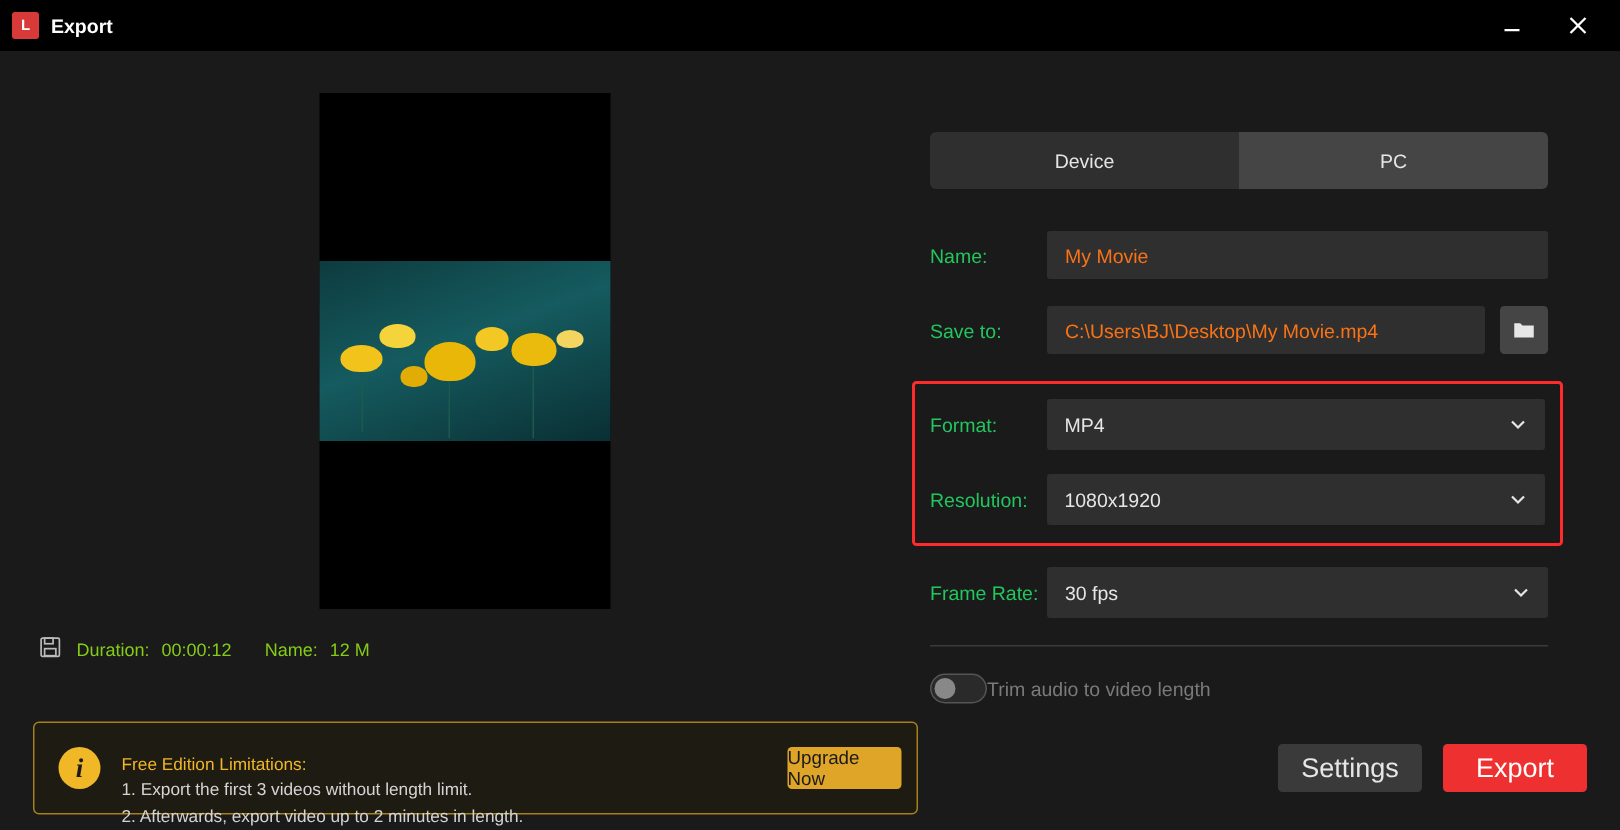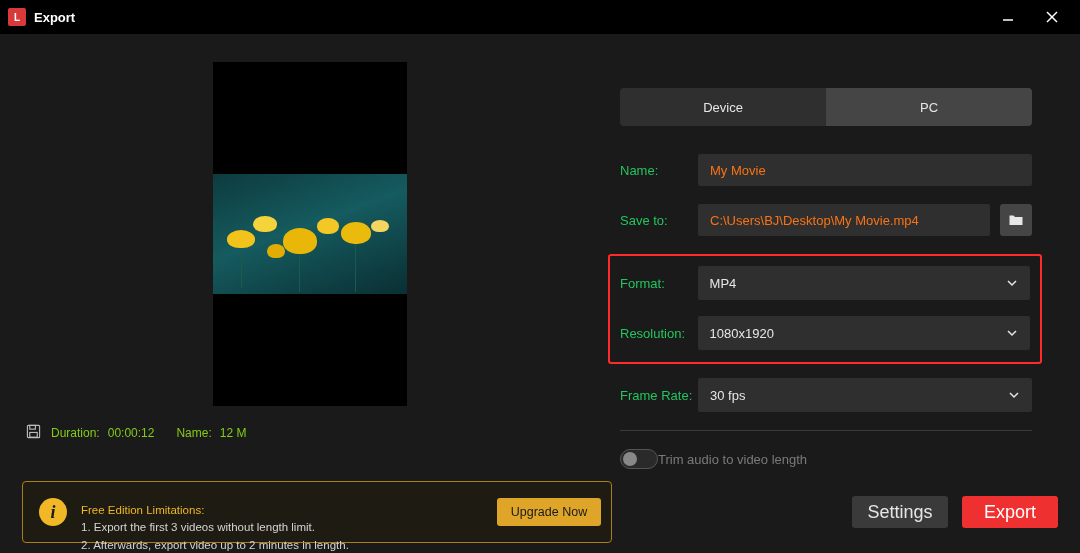--- a/index.html
+++ b/index.html
@@ -181,21 +181,21 @@
       margin-right: 14px;
       flex-shrink: 0;
     }
     .limit-text { font-size: 11.5px; line-height: 1.5; margin-top: 32px; }
     .limit-title { color: #f0b726; }
     .limit-line { color: #d4d4d4; }
     .upgrade-btn {
       margin-left: auto;
       background: #dfa528;
       color: #1a1a1a;
-      width: 104px; height: 28px;
+      width: 76px; height: 28px;
       display: flex; align-items: center; justify-content: center;
       border-radius: 3px;
       font-size: 12.5px; cursor: pointer;
     }
     .bottom-right { margin-left: auto; display: flex; gap: 14px; }
     .btn {
       width: 96px; height: 32px;
       display: flex; align-items: center; justify-content: center;
       border-radius: 3px; font-size: 18px; cursor: pointer;
     }

